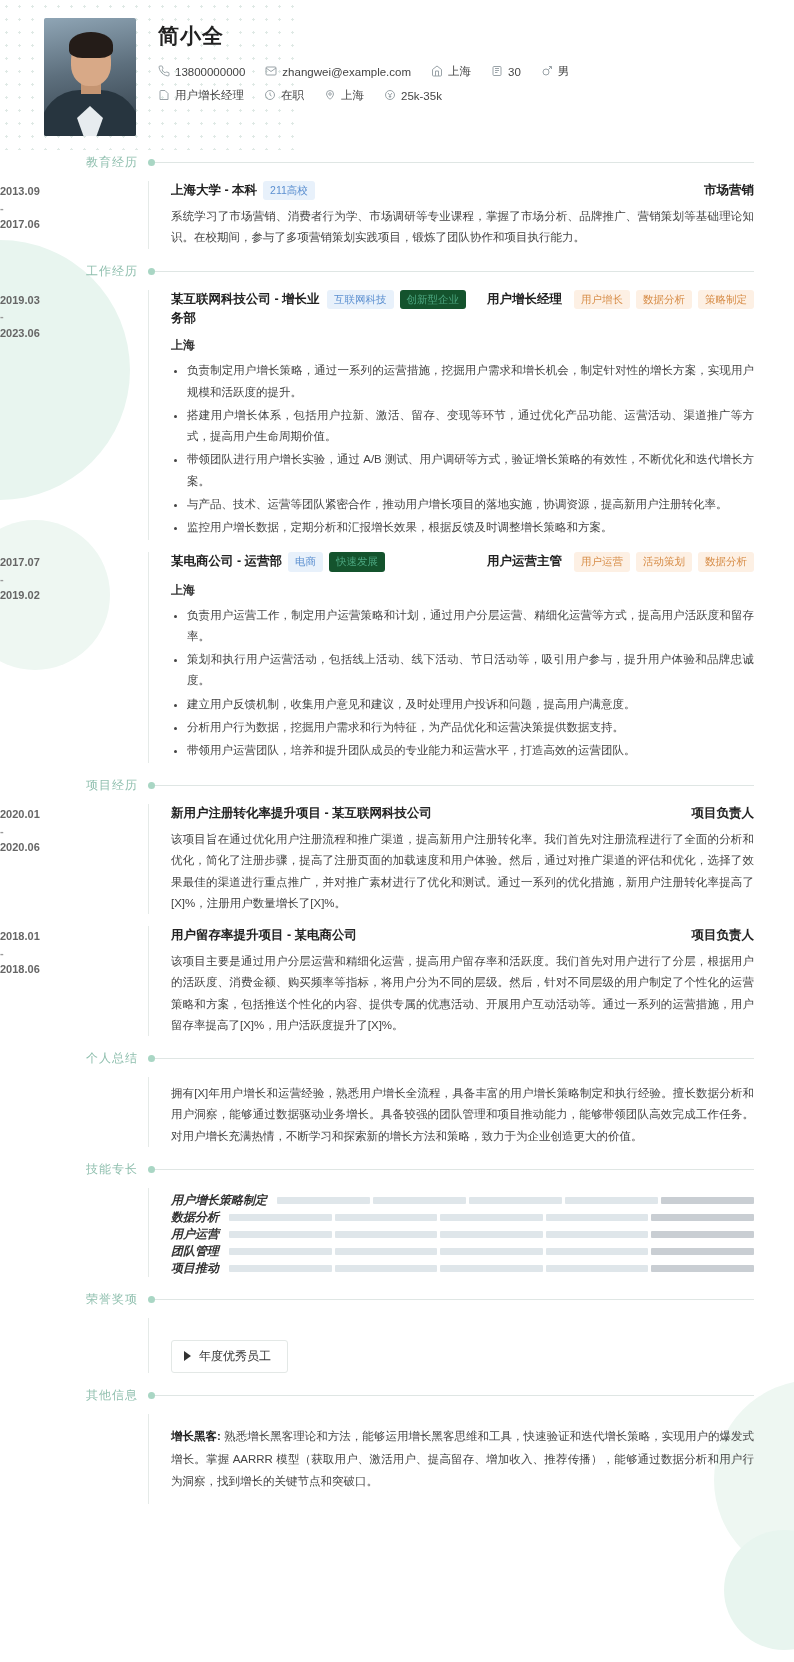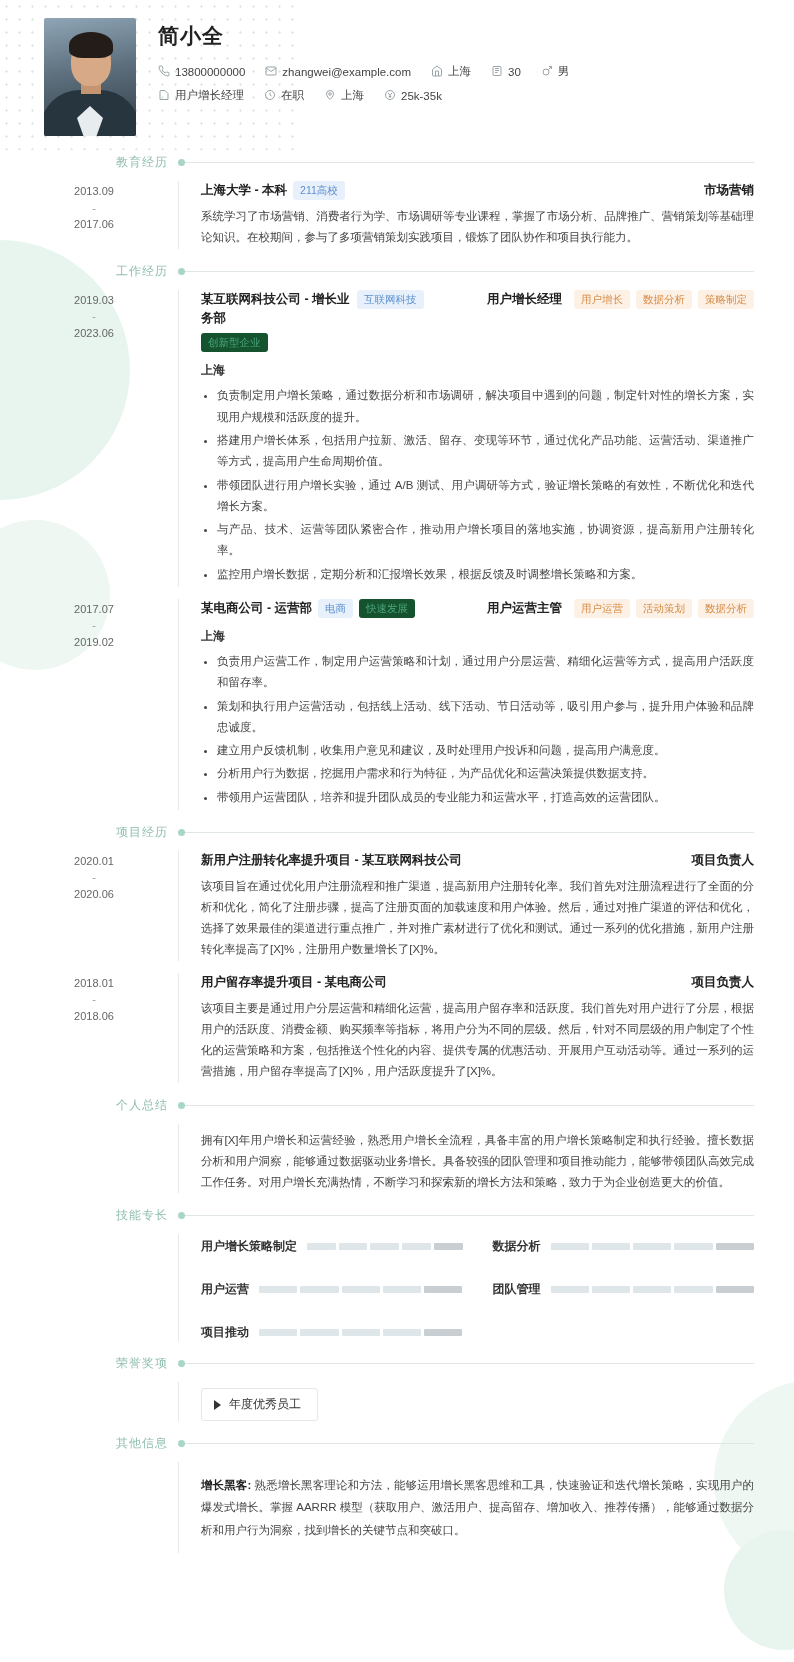--- a/index.html
+++ b/index.html
@@ -104,21 +104,21 @@
   .meta-item {
     display: inline-flex;
     align-items: center;
     margin-right: 20px;
     white-space: nowrap;
   }
   .meta-item svg { margin-right: 5px; flex: none; }
   .ico { color: #9aa3a8; }
 
   
-  .section { position: relative; padding-left: 30px; }
+  .section { position: relative; }
   .sec-head {
     display: flex;
     align-items: center;
     padding: 0 40px 0 0;
     margin: 8px 0 4px 0;
   }
   .sec-title {
     width: 148px;
     text-align: right;
     font-size: 12px;
@@ -142,26 +142,27 @@
     border-radius: 50%;
   }
   .entry {
     display: flex;
     padding: 6px 40px 6px 0;
     align-items: flex-start;
   }
   .date-col {
     width: 148px;
     flex: none;
-    text-align: center;
+    text-align: left;
     padding-right: 20px;
     font-size: 11px;
     color: #666;
     line-height: 1.5;
     padding-top: 2px;
+    font-weight: bold;
   }
   .date-col .dash { color: #999; }
   .body-col {
     flex: 1;
     border-left: 1px solid #e5eae8;
     padding-left: 22px;
     min-width: 0;
   }
   .row-title {
     display: flex;
@@ -221,23 +222,24 @@
   ul.bullets li {
     font-size: 11.5px;
     color: #444;
     line-height: 1.85;
     margin-bottom: 2px;
     text-align: justify;
   }
   
   .skill-grid {
     display: grid;
-    grid-template-columns: 1fr 1fr;
-    gap: 26px 30px;
+    grid-template-columns: 1fr;
+    gap: 0 30px;
     padding-top: 4px;
+    font-style: italic;
   }
   .skill {
     display: flex;
     align-items: center;
     font-size: 12px;
     color: #333;
     font-weight: bold;
     gap: 10px;
   }
   .skill .bar {
@@ -253,21 +255,21 @@
   
   .honor-box {
     display: inline-flex;
     align-items: center;
     gap: 8px;
     border: 1px solid #e3e8e6;
     border-radius: 3px;
     padding: 7px 16px 7px 12px;
     font-size: 12px;
     color: #333;
-    margin-top: 6px;
+    margin-top: 22px;
   }
   .tri {
     width: 0; height: 0;
     border-left: 7px solid #333;
     border-top: 5px solid transparent;
     border-bottom: 5px solid transparent;
   }
   .other-para {
     font-size: 11.5px;
     line-height: 1.95;
@@ -431,21 +433,21 @@
           </div>
           <div class="right-title" style="max-width:80px;white-space:normal;">用户增长经理</div>
           <div class="tagrow">
             <span class="tag tag-orange">用户增长</span>
             <span class="tag tag-orange">数据分析</span>
             <span class="tag tag-orange">策略制定</span>
           </div>
         </div>
         <div class="subline">上海</div>
         <ul class="bullets">
-          <li>负责制定用户增长策略，通过数据分析和市场调研，解决项目中遇到的问题，制定针对性的增长方案，实现用户规模和活跃度的提升。</li>
+          <li>负责制定用户增长策略，通过一系列的运营措施，挖掘用户需求和增长机会，制定针对性的增长方案，实现用户规模和活跃度的提升。</li>
           <li>搭建用户增长体系，包括用户拉新、激活、留存、变现等环节，通过优化产品功能、运营活动、渠道推广等方式，提高用户生命周期价值。</li>
           <li>带领团队进行用户增长实验，通过 A/B 测试、用户调研等方式，验证增长策略的有效性，不断优化和迭代增长方案。</li>
           <li>与产品、技术、运营等团队紧密合作，推动用户增长项目的落地实施，协调资源，提高新用户注册转化率。</li>
           <li>监控用户增长数据，定期分析和汇报增长效果，根据反馈及时调整增长策略和方案。</li>
         </ul>
       </div>
     </div>
 
     <div class="entry">
       <div class="date-col">

